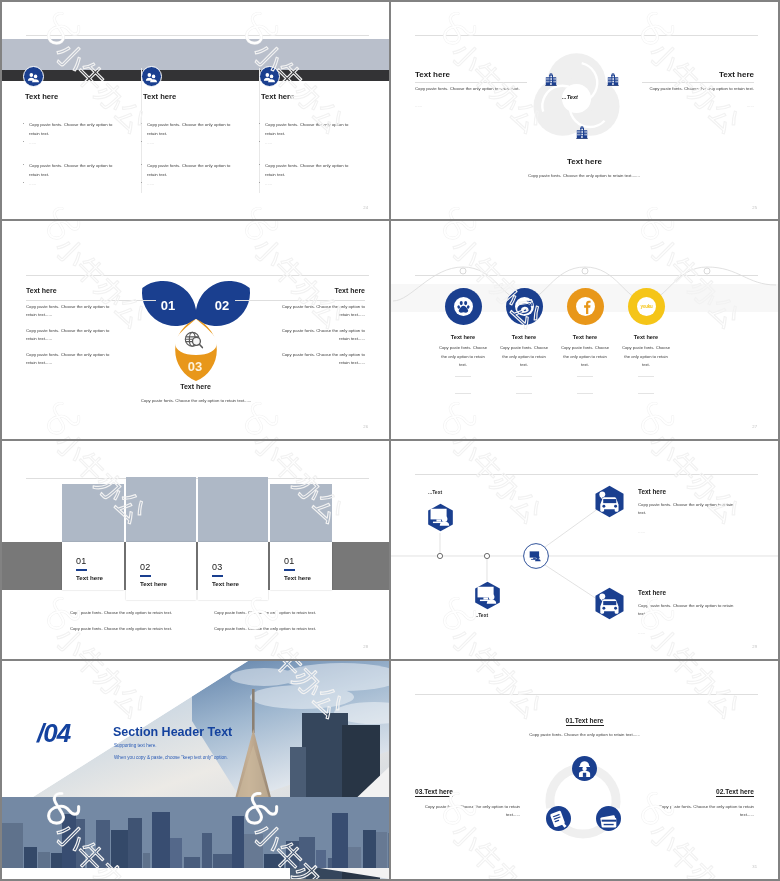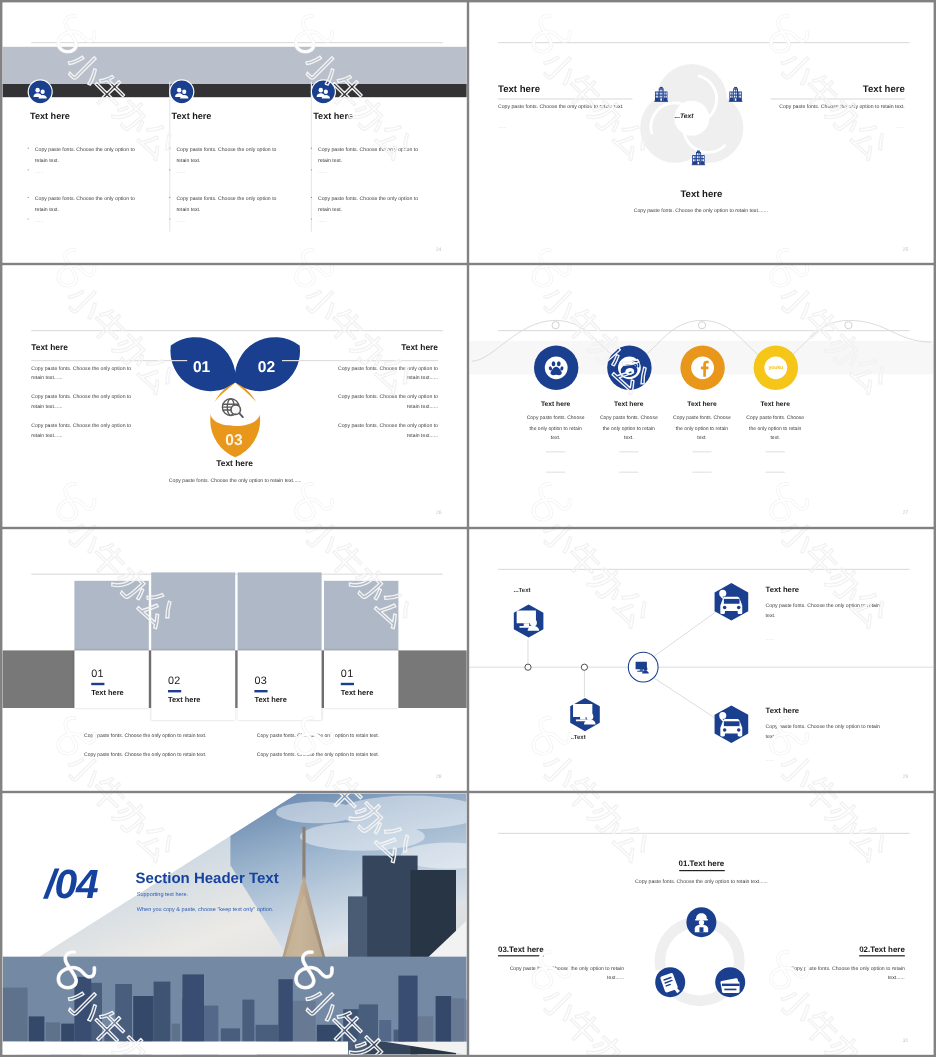--- a/index.html
+++ b/index.html
@@ -47,21 +47,21 @@
   .s5-num{position:absolute;font-size:9px;font-weight:normal;color:#1b1b1b;letter-spacing:0.3px;}
   .s5-bar{position:absolute;width:11px;height:1.5px;background:#1a3f8f;}
   .s5-t{position:absolute;font-size:6.2px;font-weight:bold;color:#1b1b1b;}
   .s5-note{position:absolute;font-size:4.2px;color:#3c3c3c;}
   .s6-t{position:absolute;font-size:6.4px;font-weight:bold;color:#1b1b1b;}
   .s6-p{position:absolute;font-size:4.3px;line-height:8.4px;color:#3c3c3c;width:96px;}
   .s6-lbl{position:absolute;font-size:5px;font-weight:bold;color:#333;}
   .s6-sub{position:absolute;font-size:4.3px;color:#d2d2d2;}
 
   
-  .s7-num{position:absolute;left:35px;top:57px;font-size:34px;font-weight:bold;color:#14429e;font-style:italic;letter-spacing:-1px;}
+  .s7-num{position:absolute;left:35px;top:57px;font-size:26px;font-weight:bold;color:#14429e;font-style:italic;letter-spacing:-1px;}
   .s7-t{position:absolute;left:111px;top:64px;font-size:12.5px;font-weight:bold;color:#14429e;}
   .s7-s{position:absolute;left:112px;top:82px;font-size:4.6px;color:#2a5bb5;}
   .s7-n{position:absolute;left:112px;top:94px;font-size:4.6px;color:#2a5bb5;}
 
   
   .s8-t{position:absolute;font-size:6.6px;font-weight:bold;color:#1b1b1b;border-bottom:0.8px solid #333;padding-bottom:1px;}
   .s8-p{position:absolute;font-size:4.3px;line-height:8.4px;color:#3c3c3c;text-align:center;width:125px;}
   .s8-c{position:absolute;border-radius:50%;background:#1a3f8f;}
   .s2-ico{position:absolute;width:12px;height:13px;}
   .s4-band{position:absolute;left:0;top:63px;width:387px;height:28px;background:#f7f7f7;}

